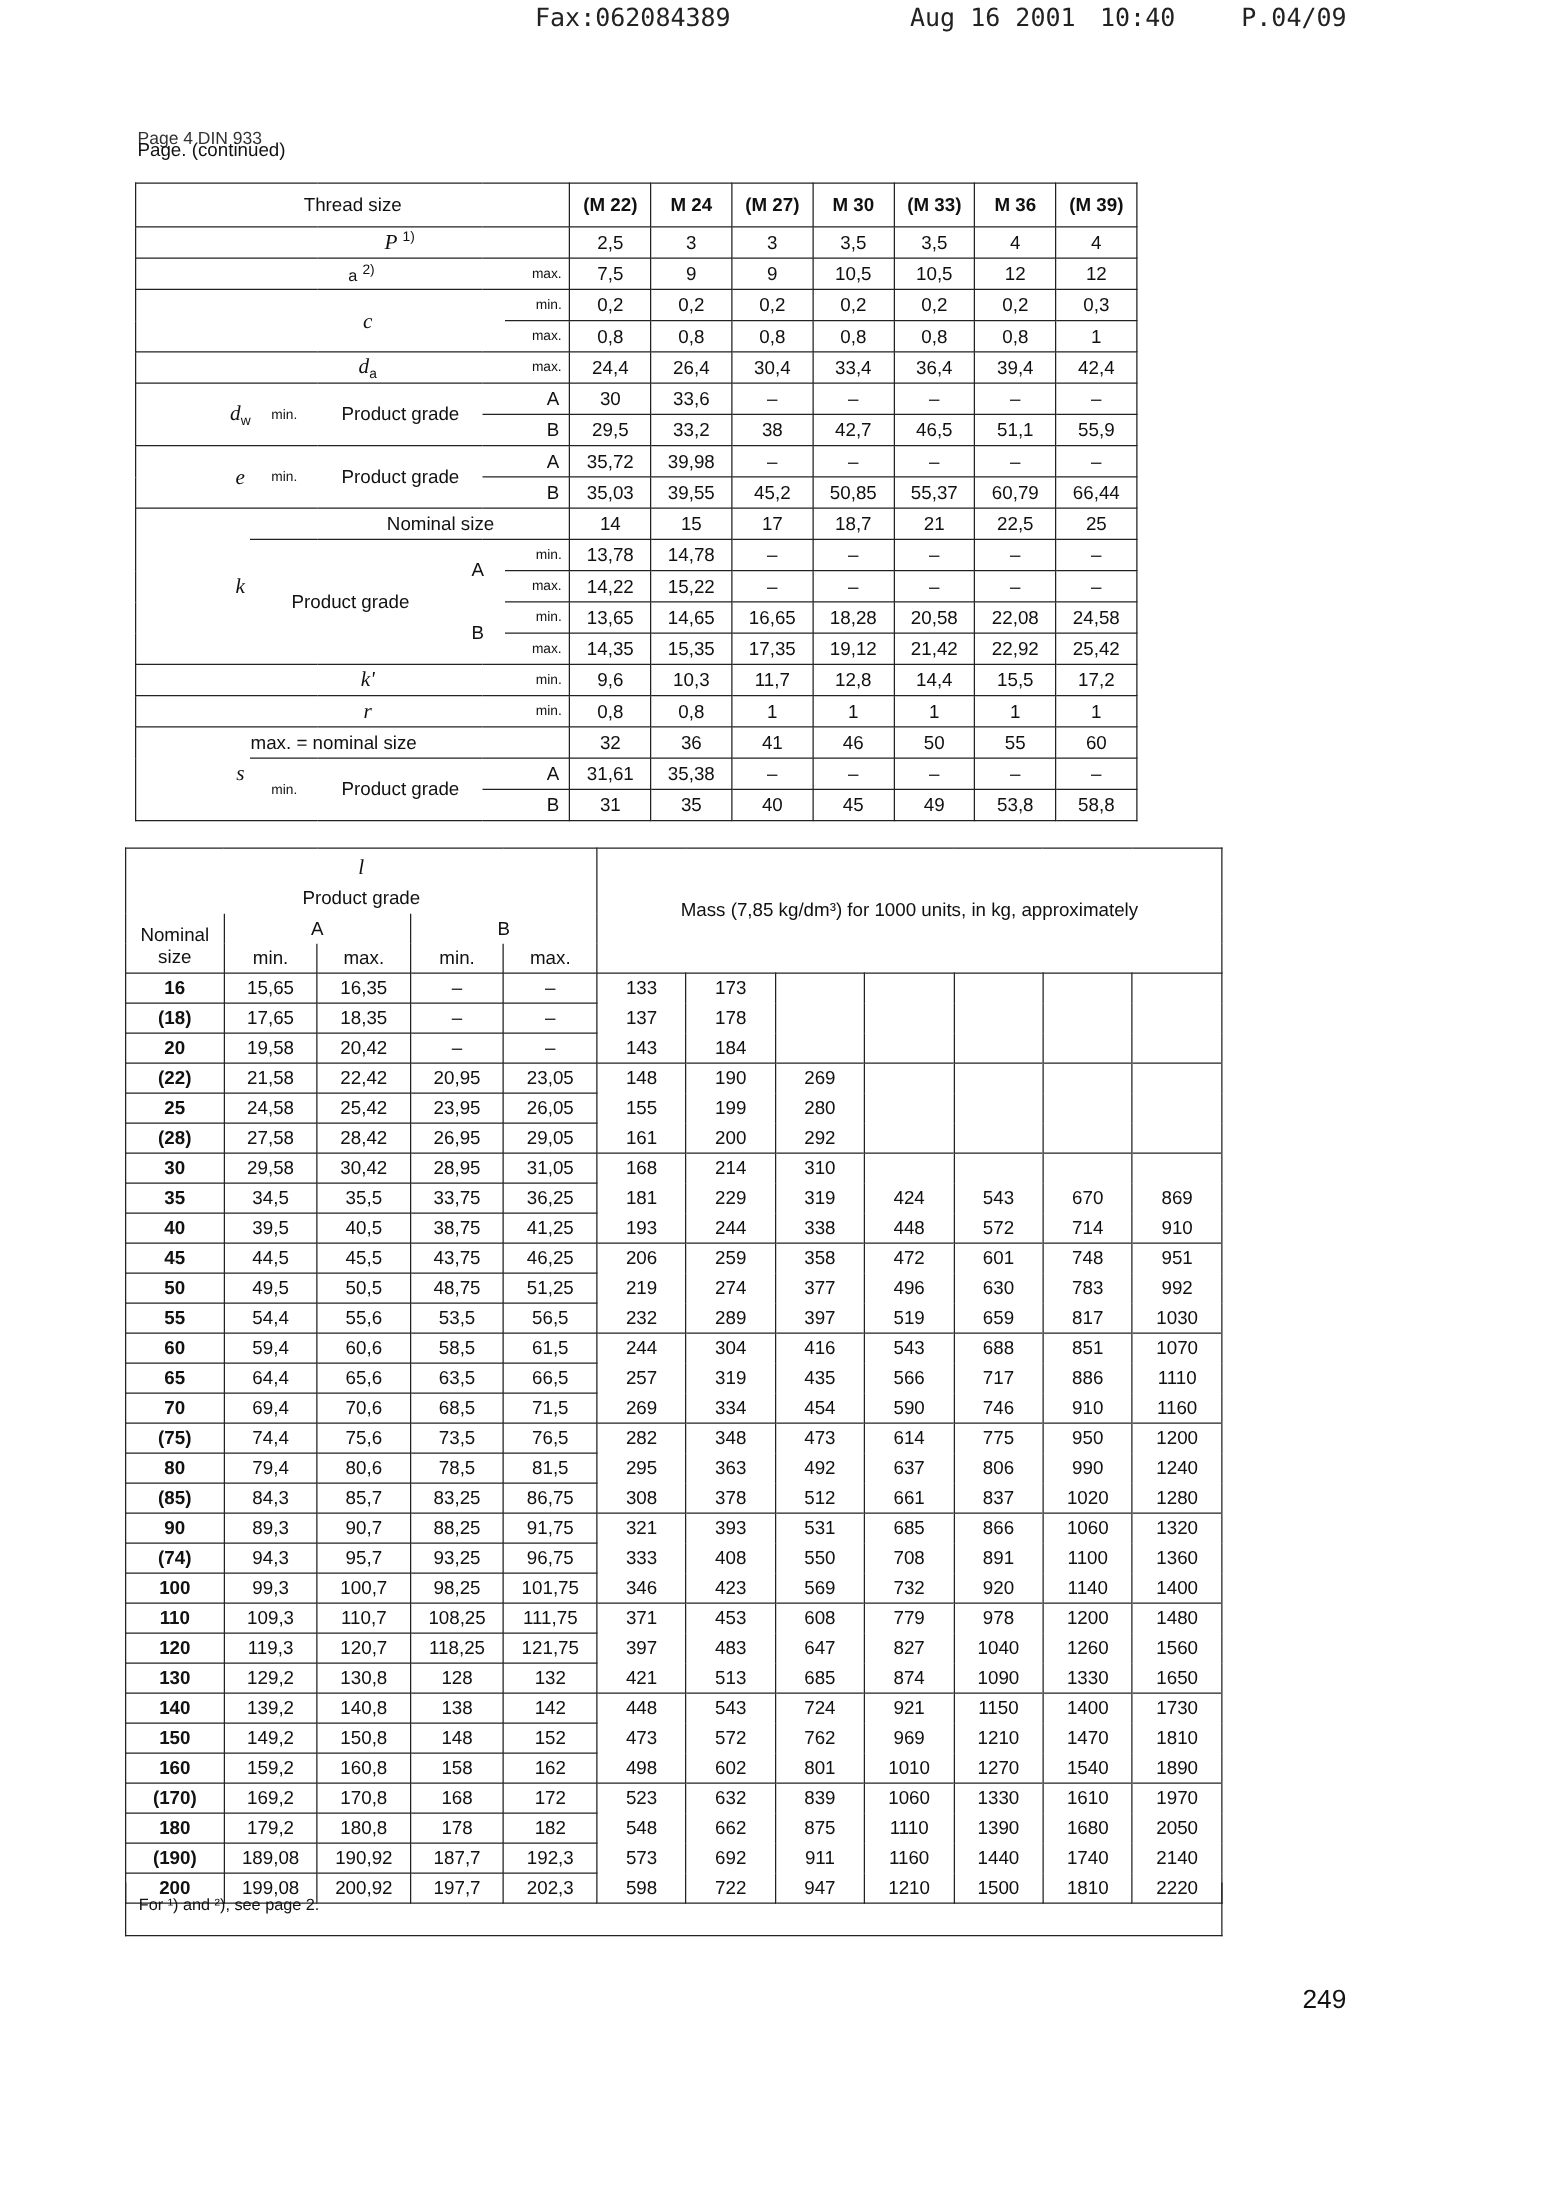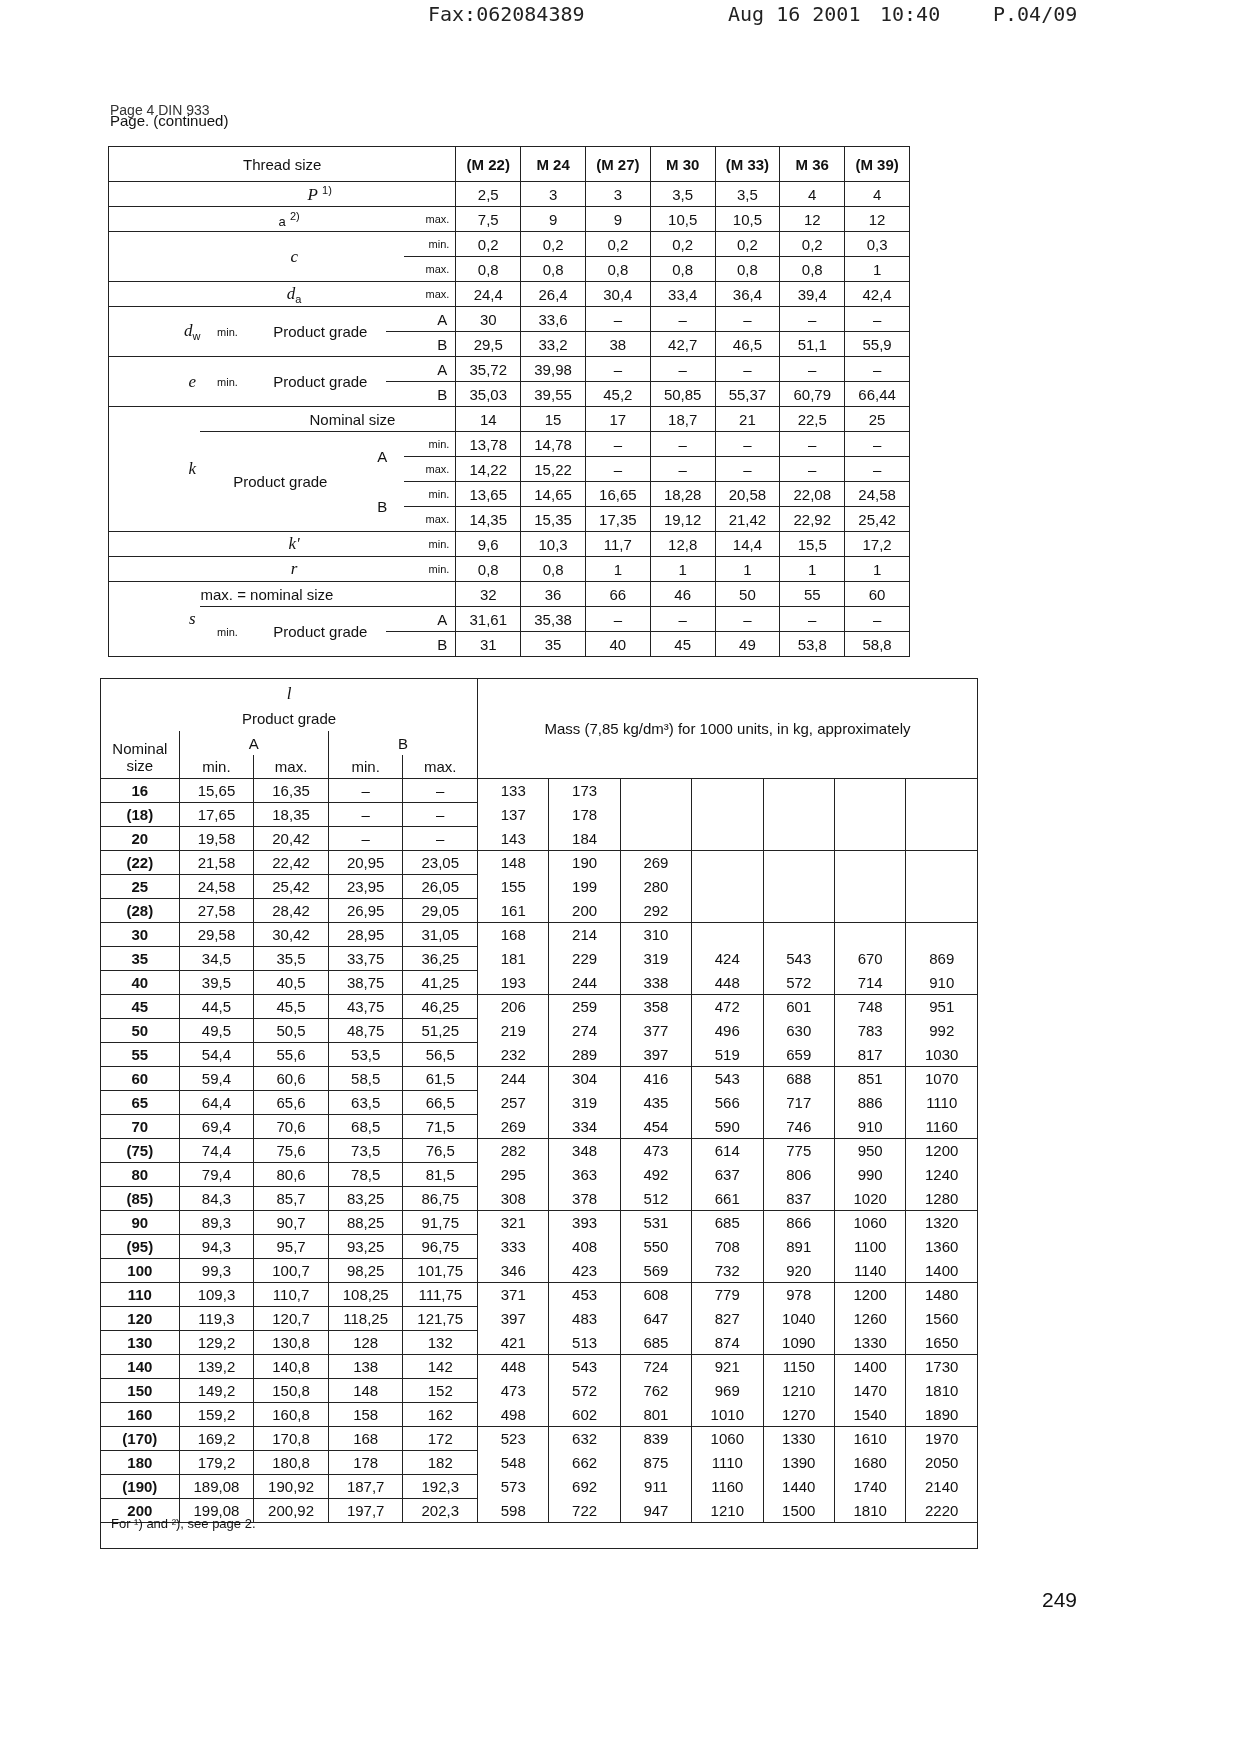--- a/index.html
+++ b/index.html
@@ -273,21 +273,21 @@
     <td>1</td>
   </tr>
 
   <tr>
     <td rowspan="3" class="lbl" style="padding-left:75px;border-right:none">
       <span class="sym">s</span>
     </td>
     <td colspan="5" style="border-left:none;text-align:left;padding-left:0">max. = nominal size</td>
     <td>32</td>
     <td>36</td>
-    <td>66</td>
+    <td>41</td>
     <td>46</td>
     <td>50</td>
     <td>55</td>
     <td>60</td>
   </tr>
   <tr>
     <td rowspan="2" class="small" style="border-left:none;border-right:none">min.</td>
     <td rowspan="2" colspan="2" style="border-left:none;border-right:none">Product grade</td>
     <td class="grade" colspan="2" style="text-align:right;padding-right:8px">A</td>
     <td>31,61</td>
@@ -607,21 +607,21 @@
         <td>91,75</td>
         <td class="mass">321</td>
         <td class="mass">393</td>
         <td class="mass">531</td>
         <td class="mass">685</td>
         <td class="mass">866</td>
         <td class="mass">1060</td>
         <td class="mass">1320</td>
       </tr>
       <tr>
-        <td class="ns">(95)</td>
+        <td class="ns">(74)</td>
         <td>94,3</td>
         <td>95,7</td>
         <td>93,25</td>
         <td>96,75</td>
         <td class="mass">333</td>
         <td class="mass">408</td>
         <td class="mass">550</td>
         <td class="mass">708</td>
         <td class="mass">891</td>
         <td class="mass">1100</td>

